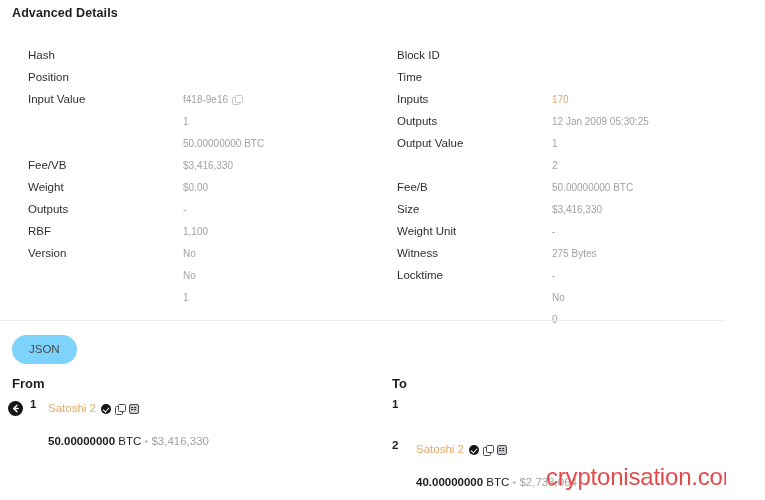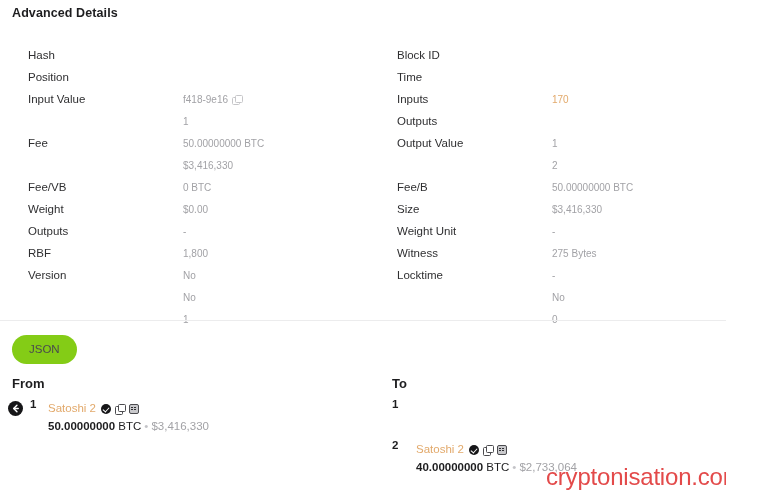--- a/index.html
+++ b/index.html
@@ -98,21 +98,21 @@
   .tab {
     height: 29px;
     padding: 0 17px;
     border-radius: 15px;
     font-size: 11.5px;
     line-height: 29px;
     cursor: pointer;
     user-select: none;
   }
   .tab.active { background: #0b0b0d; color: #ffffff; }
-  .tab.inactive { background: #84cc16; color: #4a4a4e; }
+  .tab.inactive { background: #7dd3fc; color: #4a4a4e; }
 
   
   .io-head {
     position: absolute;
     font-size: 13px;
     font-weight: bold;
     color: #1d1d1f;
     top: 376px;
   }
   .io-head.from { left: 12px; }
@@ -209,21 +209,21 @@
     left: 1.2px; top: 2.2px;
     width: 5.4px; height: 3.4px;
     background:
       linear-gradient(#2f2f33,#2f2f33) 0 0/2.2px 1.4px no-repeat,
       linear-gradient(#2f2f33,#2f2f33) 3.2px 0/2.2px 1.4px no-repeat,
       linear-gradient(#2f2f33,#2f2f33) 0 2px/2.2px 1.4px no-repeat,
       linear-gradient(#2f2f33,#2f2f33) 3.2px 2px/2.2px 1.4px no-repeat;
   }
 
   .io-amt {
-    margin-top: 3px;
+    margin-top: 18px;
     font-size: 11.5px;
     white-space: nowrap;
   }
   .io-amt .btc { color: #1d1d1f; font-weight: bold; }
   .io-amt .unit { color: #1d1d1f; font-weight: normal; }
   .io-amt .dot { color: #c3c3c7; margin: 0 3px; }
   .io-amt .fiat { color: #a2a2a6; }
 
   .go-btn {
     position: absolute;
@@ -264,35 +264,31 @@
           <span class="val">1</span>
         </div>
         <div class="row">
           <span class="lbl">Input Value</span>
           <span class="val">50.00000000 BTC</span>
         </div>
         <div class="row sub">
           <span class="lbl"></span>
           <span class="val">$3,416,330</span>
         </div>
-        <div class="row">
-          <span class="lbl">Fee</span>
-          <span class="val">0 BTC</span>
-        </div>
         <div class="row sub">
           <span class="lbl"></span>
           <span class="val">$0.00</span>
         </div>
         <div class="row">
           <span class="lbl">Fee/VB</span>
           <span class="val">-</span>
         </div>
         <div class="row">
           <span class="lbl">Weight</span>
-          <span class="val">1,800</span>
+          <span class="val">1,100</span>
         </div>
         <div class="row">
           <span class="lbl">Outputs</span>
           <span class="val">No</span>
         </div>
         <div class="row">
           <span class="lbl">RBF</span>
           <span class="val">No</span>
         </div>
         <div class="row">
@@ -300,20 +296,21 @@
           <span class="val">1</span>
         </div>
       </div>
     <div class="col col-right" id="col-right">
         <div class="row">
           <span class="lbl">Block ID</span>
           <span class="val accent">170</span>
         </div>
         <div class="row">
           <span class="lbl">Time</span>
+          <span class="val">12 Jan 2009 05:30:25</span>
         </div>
         <div class="row">
           <span class="lbl">Inputs</span>
           <span class="val">1</span>
         </div>
         <div class="row">
           <span class="lbl">Outputs</span>
           <span class="val">2</span>
         </div>
         <div class="row">

